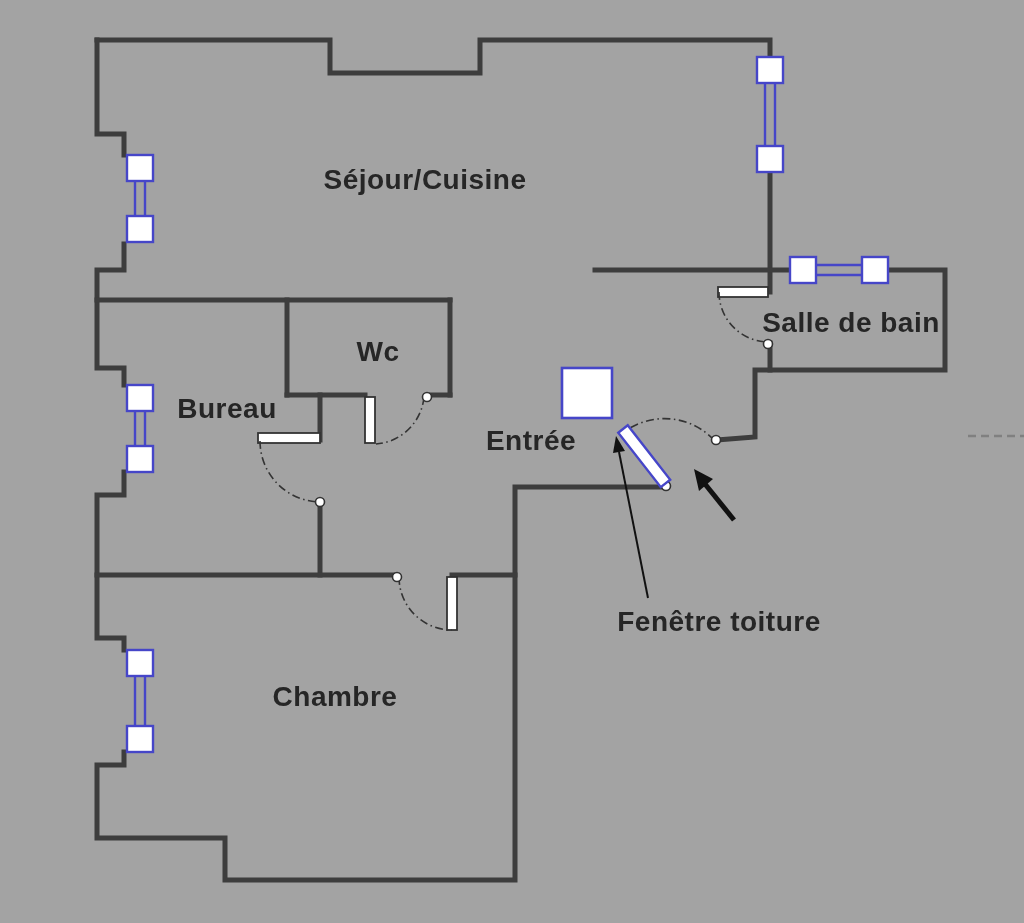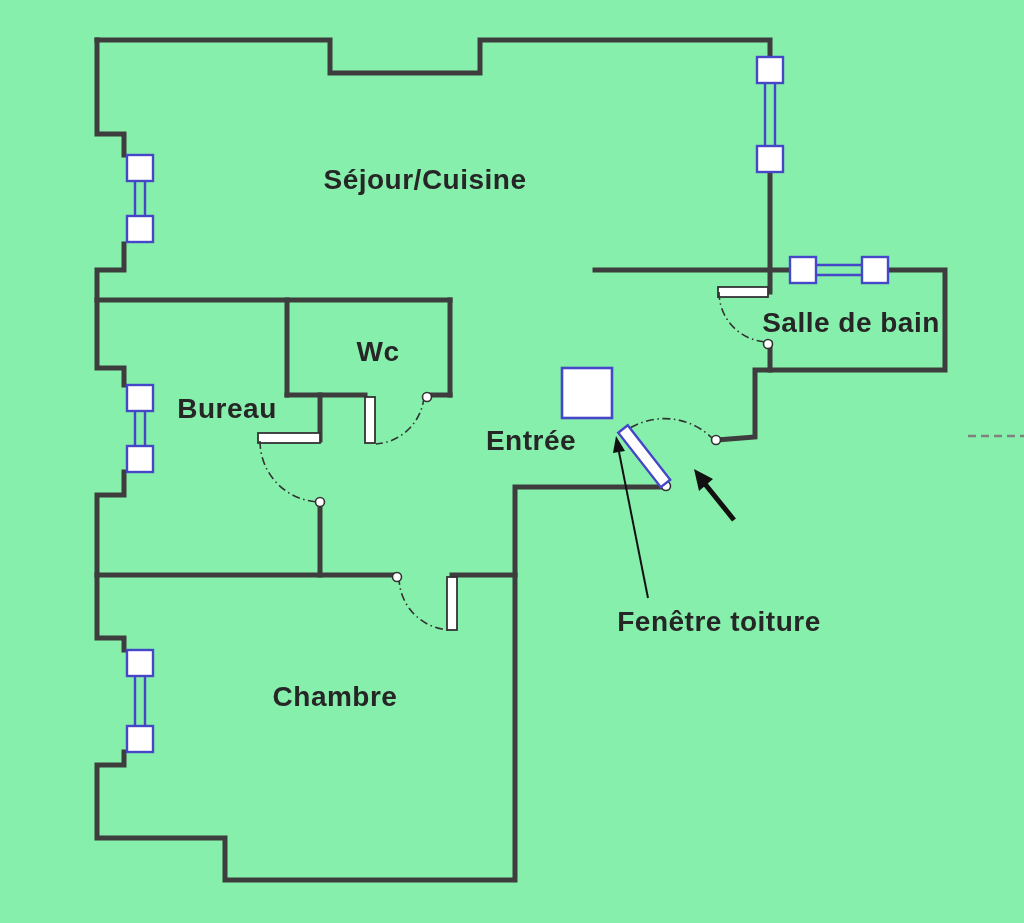--- a/index.html
+++ b/index.html
@@ -5,21 +5,21 @@
   html, body {
     margin: 0;
     padding: 0;
     background: #ffffff;
     font-family: "Liberation Sans", sans-serif;
   }
   .plan-wrap {
     position: relative;
     width: 1024px;
     height: 923px;
-    background: #86efac;
+    background: #a3a3a3;
     overflow: hidden;
   }
   svg { display: block; }
   .room-label {
     font-family: "Liberation Sans", sans-serif;
     font-weight: 700;
     font-size: 28px;
     letter-spacing: 0.5px;
   }
 </style>

